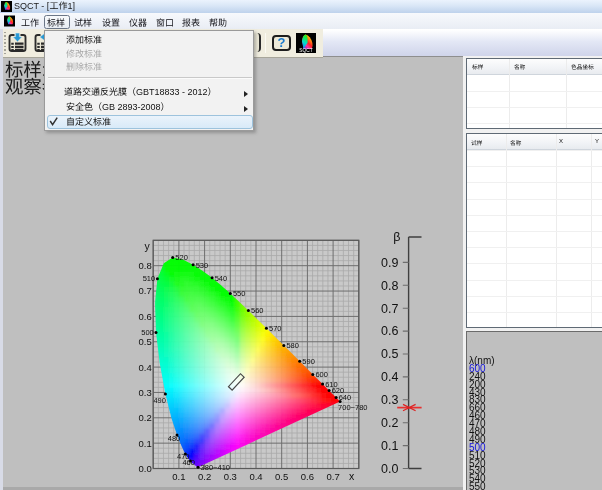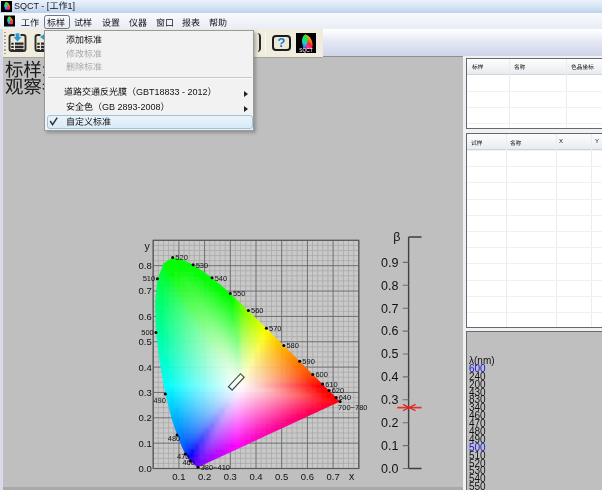--- a/index.html
+++ b/index.html
@@ -1173,21 +1173,21 @@
       <div class="hline" style="top:178.5px"></div>
   </div>
   <div id="lpanel">
     <div style="height:25px"></div>
     <div>λ(nm)</div>
     <div style="color:#1111dd">600</div>
       <div style="color:#111">240</div>
       <div style="color:#111">200</div>
       <div style="color:#111">430</div>
       <div style="color:#111">830</div>
-      <div style="color:#111">340</div>
+      <div style="color:#111">660</div>
       <div style="color:#111">460</div>
       <div style="color:#111">470</div>
       <div style="color:#111">480</div>
       <div style="color:#111">490</div>
       <div style="color:#1111dd">500</div>
       <div style="color:#111">510</div>
       <div style="color:#111">520</div>
       <div style="color:#111">530</div>
       <div style="color:#111">540</div>
       <div style="color:#111">550</div>

